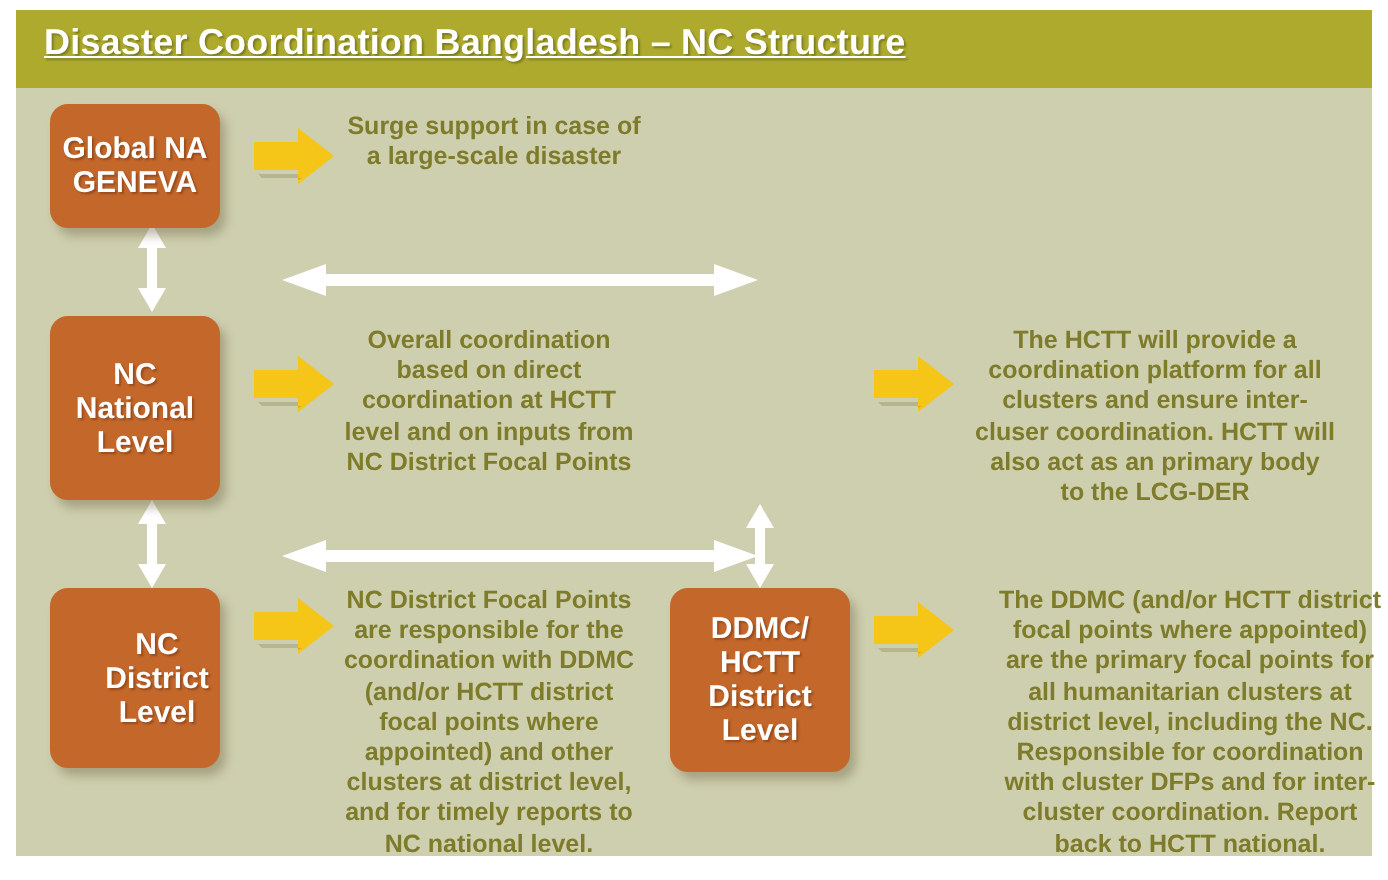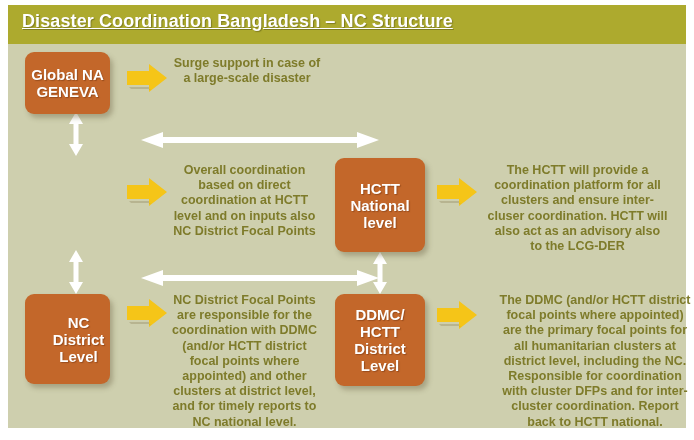--- a/index.html
+++ b/index.html
@@ -117,26 +117,26 @@
       <path d="M0 10 L22 2 L22 7 L216 7 L216 2 L238 10 L216 18 L216 13 L22 13 L22 18 Z" fill="#ffffff"></path>
     </svg>
   </div>
 
   <div class="obox" style="left:25px;top:52px;width:85px;height:62px;">
     <span>Global
 NA
 GENEVA</span>
   </div>
 
-
-  <div class="obox" style="left:335px;top:158px;width:90px;height:94px;">
-    <span>HCTT
+  <div class="obox" style="left:25px;top:158px;width:85px;height:92px;">
+    <span>NC
 National
-level</span>
-  </div>
+Level</span>
+  </div>
+
 
   <div class="obox" style="left:25px;top:294px;width:85px;height:90px;padding-left:24px;">
     <span>NC
 District
 Level</span>
   </div>
 
   <div class="obox" style="left:335px;top:294px;width:90px;height:92px;">
     <span>DDMC/
 HCTT
@@ -178,28 +178,28 @@
       <path d="M2 24 L22 24 L22 27 L24 26 L4 26 Z" fill="rgba(140,130,90,.35)"></path>
     </svg>
   </div>
 
   <div class="btext" style="left:157px;top:56px;width:180px;">Surge support in case of
 a large-scale disaster</div>
 
   <div class="btext" style="left:157px;top:163px;width:175px;">Overall coordination
 based on direct
 coordination at HCTT
-level and on inputs also
+level and on inputs from
 NC District Focal Points</div>
 
   <div class="btext" style="left:470px;top:163px;width:215px;">The HCTT will provide a
 coordination platform for all
 clusters and ensure inter-
 cluser coordination. HCTT will
-also act as an advisory also
+also act as an primary body
 to the LCG-DER</div>
 
   <div class="btext" style="left:157px;top:293px;width:175px;">NC District Focal Points
 are responsible for the
 coordination with DDMC
 (and/or HCTT district
 focal points where
 appointed) and other
 clusters at district level,
 and for timely reports to

